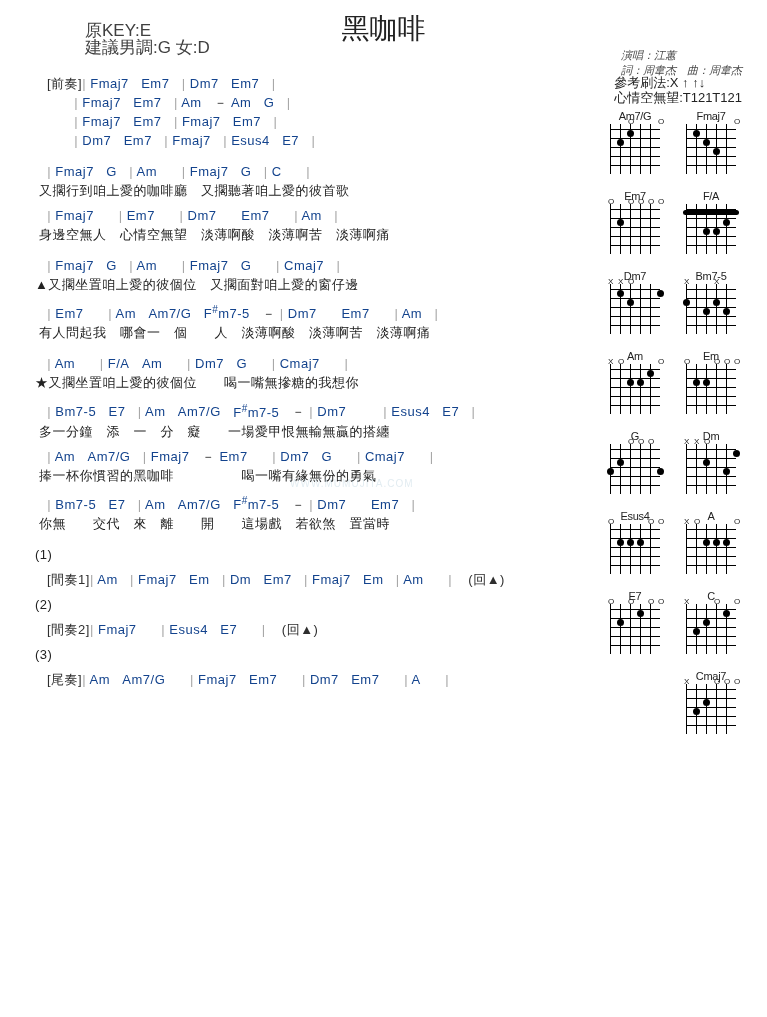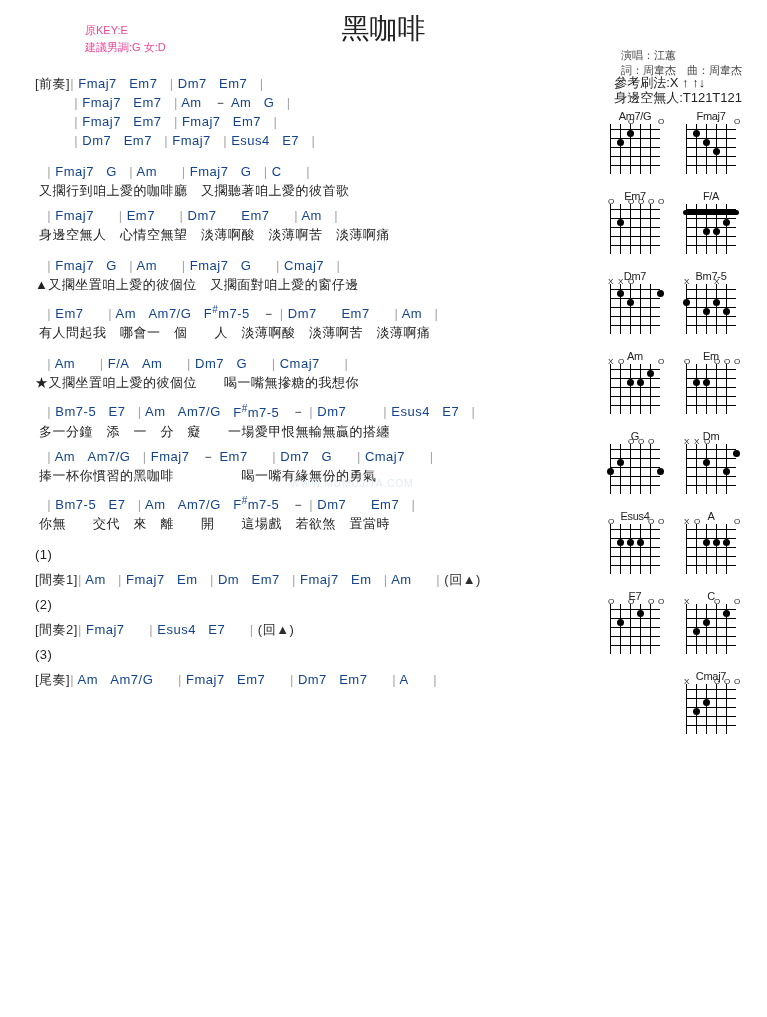--- a/index.html
+++ b/index.html
@@ -1,27 +1,27 @@
 <!DOCTYPE html>
 <html><head>
 <meta charset="utf-8">
 <style>
   * { margin:0; padding:0; box-sizing:border-box; }
   body { width:767px; height:1017px; background:#fff; font-family:"Microsoft YaHei","Heiti TC",sans-serif; color:#222; position:relative; font-size:13px; }
   .page { width:767px; height:1017px; position:relative; padding:10px 15px; }
   .title { text-align:center; font-size:28px; margin-bottom:4px; }
-  .meta-left { position:absolute; top:22px; left:85px; font-size:11px; line-height:17px; color:#ec4899; }
-  .meta-right { position:absolute; top:48px; right:25px; text-align:left; font-size:11px; line-height:15px; color:#484848; }
+  .meta-left { position:absolute; top:22px; left:85px; font-size:17px; line-height:17px; color:#404040; }
+  .meta-right { position:absolute; top:48px; right:25px; text-align:left; font-size:11px; line-height:15px; color:#484848;font-style:italic; }
   .main { position:absolute; top:75px; left:35px; width:560px; padding-bottom:20px; }
   .chord-line { font-size:13px; line-height:17px; letter-spacing:0.5px; margin-bottom:2px; }
   .lyric-line { font-size:13px; line-height:17px; letter-spacing:0.5px; margin-bottom:8px; color:#222; }
   .ch { color:#13438d; }
   .bar { color:#a6a6a6; }
   .dash { color:#222; }
-  .sec { display:inline-block; color:#2e2e2e; }
+  .sec { display:inline-block; color:#2e2e2e;margin-left:12px; }
   .blank { height:6px; }
   .ref { position:absolute; top:75px; right:25px; font-size:13px; line-height:15px; text-align:left; }
   .diagrams { position:absolute; top:110px; right:25px; width:145px; display:flex; flex-wrap:wrap; gap:10px 14px; justify-content:flex-end; }
   .diag { width:62px; height:70px; }
   .diag .dname { font-size:11px; text-align:center; margin-bottom:2px; letter-spacing:-0.3px; }
   .fret { width:50px; height:50px; margin:0 auto; position:relative; background:
      linear-gradient(#000,#000) 0 5px/100% 1px no-repeat,
      linear-gradient(#000,#000) 0 14px/100% 1px no-repeat,
      linear-gradient(#000,#000) 0 23px/100% 1px no-repeat,
      linear-gradient(#000,#000) 0 32px/100% 1px no-repeat,
@@ -53,21 +53,21 @@
     <div>建議男調:G 女:D</div>
   </div>
 
   <div class="meta-right">
     <div>演唱：江蕙</div>
     <div>詞：周韋杰　曲：周韋杰</div>
   </div>
 
   <div class="ref">
     <div>參考刷法:X ↑ ↑↓</div>
-    <div>身邊空無人:T121T121</div>
+    <div>心情空無望:T121T121</div>
   </div>
 
   <div class="main" id="main">
       <div class="chord-line"><span class="sec">[前奏] </span><span class="bar">| </span><span class="ch">Fmaj7</span>&nbsp;&nbsp;&nbsp;<span class="ch">Em7</span>&nbsp;&nbsp;&nbsp;<span class="bar">| </span><span class="ch">Dm7</span>&nbsp;&nbsp;&nbsp;<span class="ch">Em7</span>&nbsp;&nbsp;&nbsp;<span class="bar">| </span></div>
       <div class="chord-line"><span style="visibility:hidden">[前奏] </span><span class="bar">| </span><span class="ch">Fmaj7</span>&nbsp;&nbsp;&nbsp;<span class="ch">Em7</span>&nbsp;&nbsp;&nbsp;<span class="bar">| </span><span class="ch">Am</span>&nbsp;&nbsp;&nbsp;<span class="dash">－ </span><span class="ch">Am</span>&nbsp;&nbsp;&nbsp;<span class="ch">G</span>&nbsp;&nbsp;&nbsp;<span class="bar">| </span></div>
       <div class="chord-line"><span style="visibility:hidden">[前奏] </span><span class="bar">| </span><span class="ch">Fmaj7</span>&nbsp;&nbsp;&nbsp;<span class="ch">Em7</span>&nbsp;&nbsp;&nbsp;<span class="bar">| </span><span class="ch">Fmaj7</span>&nbsp;&nbsp;&nbsp;<span class="ch">Em7</span>&nbsp;&nbsp;&nbsp;<span class="bar">| </span></div>
       <div class="chord-line"><span style="visibility:hidden">[前奏] </span><span class="bar">| </span><span class="ch">Dm7</span>&nbsp;&nbsp;&nbsp;<span class="ch">Em7</span>&nbsp;&nbsp;&nbsp;<span class="bar">| </span><span class="ch">Fmaj7</span>&nbsp;&nbsp;&nbsp;<span class="bar">| </span><span class="ch">Esus4</span>&nbsp;&nbsp;&nbsp;<span class="ch">E7</span>&nbsp;&nbsp;&nbsp;<span class="bar">| </span></div>
       <div class="blank"></div>
       <div class="blank"></div>
       <div class="chord-line">&nbsp;&nbsp;&nbsp;<span class="bar">| </span><span class="ch">Fmaj7</span>&nbsp;&nbsp;&nbsp;<span class="ch">G</span>&nbsp;&nbsp;&nbsp;<span class="bar">| </span><span class="ch">Am</span>&nbsp;&nbsp;&nbsp;<span>&nbsp;&nbsp;&nbsp;</span><span class="bar">| </span><span class="ch">Fmaj7</span>&nbsp;&nbsp;&nbsp;<span class="ch">G</span>&nbsp;&nbsp;&nbsp;<span class="bar">| </span><span class="ch">C</span>&nbsp;&nbsp;&nbsp;<span>&nbsp;&nbsp;&nbsp;</span><span class="bar">| </span></div>

